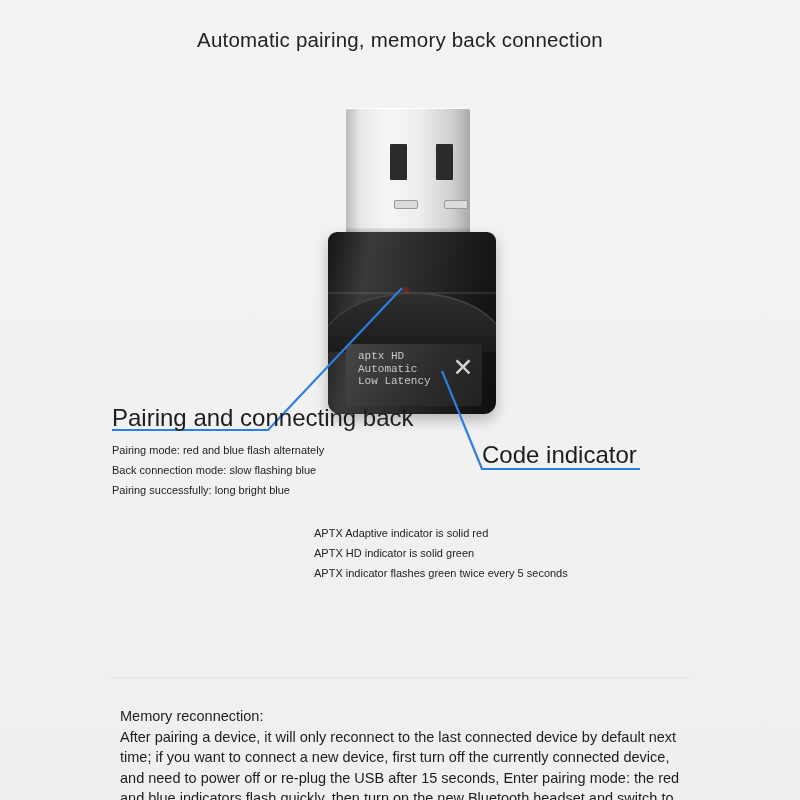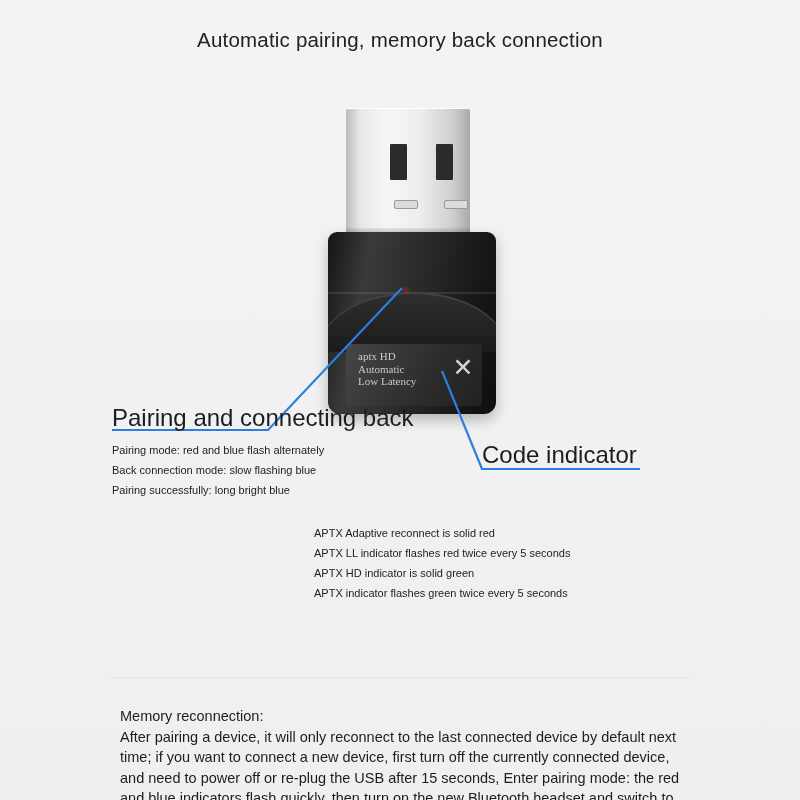--- a/index.html
+++ b/index.html
@@ -129,21 +129,21 @@
     opacity: 0.95;
   }
   .face-text {
     position: absolute;
     left: 30px;
     top: 118px;
     width: 90px;
     font-size: 11px;
     line-height: 12.5px;
     color: #c9c9c9;
-    font-family: Liberation Serif, serif;
+    font-family: Liberation Mono, monospace;
   }
   .face-x {
     position: absolute;
     left: 122px;
     top: 122px;
     width: 26px;
     height: 26px;
     color: #d6d6d6;
     font-size: 25px;
     line-height: 26px;
@@ -243,22 +243,21 @@
 
   <div class="callout-title" id="pairing-title">Pairing and connecting back</div>
   <div class="text-block" id="pairing-lines">
     <div>Pairing mode: red and blue flash alternately</div>
     <div>Back connection mode: slow flashing blue</div>
     <div>Pairing successfully: long bright blue</div>
   </div>
 
   <div class="callout-title" id="code-title">Code indicator</div>
   <div class="text-block" id="indicator-lines">
-    <div>APTX Adaptive reconnect is solid red</div>
-    <div>APTX LL indicator flashes red twice every 5 seconds</div>
+    <div>APTX Adaptive indicator is solid red</div>
     <div>APTX HD indicator is solid green</div>
     <div>APTX indicator flashes green twice every 5 seconds</div>
   </div>
 
   <div class="para">
     <span class="head">Memory reconnection:</span>
     <span>After pairing a device, it will only reconnect to the last connected device by default next time; if you want to connect a new device, first turn off the currently connected device, and need to power off or re-plug the USB after 15 seconds, Enter pairing mode: the red and blue indicators flash quickly, then turn on the new Bluetooth headset and switch to pairing mode to connect.</span>
   </div>
 
 </div>

